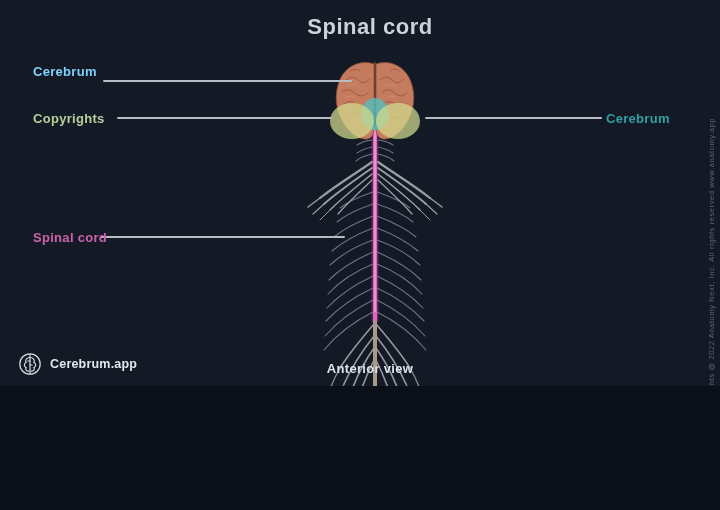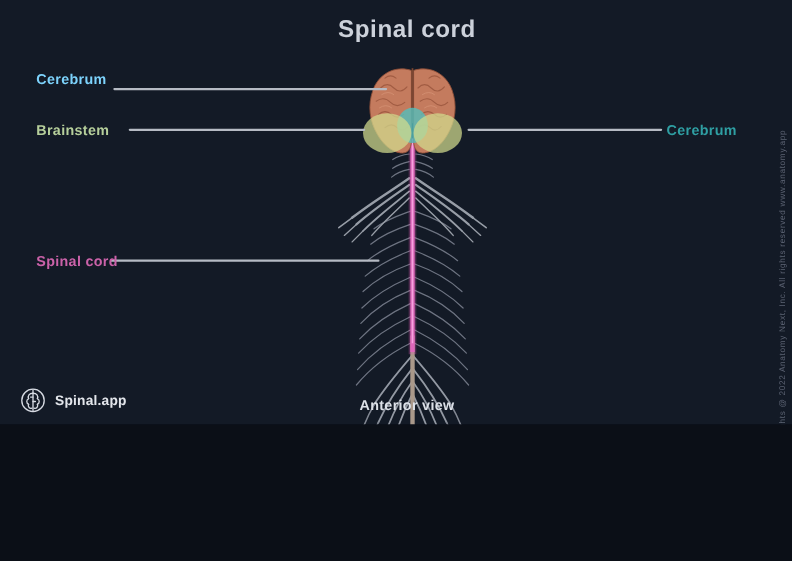--- a/index.html
+++ b/index.html
@@ -135,38 +135,38 @@
       <ellipse cx="398" cy="121" rx="22" ry="18" fill="#d3dc8e"></ellipse>
     </g>
   </svg>
 
   <div class="leader leader-cerebrum"></div>
   <div class="leader leader-cerebellum"></div>
   <div class="leader leader-brainstem"></div>
   <div class="leader leader-spinalcord"></div>
 
   <span class="lbl lbl-cerebrum">Cerebrum</span>
-  <span class="lbl lbl-cerebellum">Brainstem</span>
+  <span class="lbl lbl-cerebellum">Copyrights</span>
   <span class="lbl lbl-brainstem">Cerebrum</span>
   <span class="lbl lbl-spinalcord">Spinal cord</span>
 
   <div class="footer-brand">
     <svg width="24" height="24" viewBox="0 0 24 24">
       <g stroke="#d6dae2" stroke-width="1.2" fill="none" stroke-linecap="round">
         <circle cx="12" cy="12" r="10.2"></circle>
         <path d="M12 2.5 V21.5"></path>
         <path d="M12 5.5 C8.5 5.5 7 8 8 10.5"></path>
         <path d="M8 10.5 C5.8 11.5 5.8 14.5 8 15.5"></path>
         <path d="M8 15.5 C7 17.8 9 19.8 11 19"></path>
         <path d="M12 5.5 C15.5 5.5 17 8 16 10.5"></path>
         <path d="M16 10.5 C18.2 11.5 18.2 14.5 16 15.5"></path>
         <path d="M16 15.5 C17 17.8 15 19.8 13 19"></path>
         <path d="M12 9 h-2.2 M12 13 h2.2"></path>
       </g>
     </svg>
-    <span class="brand-text">Spinal.app</span>
+    <span class="brand-text">Cerebrum.app</span>
   </div>
 
   <div class="view-label">Anterior view</div>
 
   <div class="watermark">Copyrights @ 2022 Anatomy Next, Inc. All rights reserved www.anatomy.app</div>
 
 </div>
 
 </body></html>

